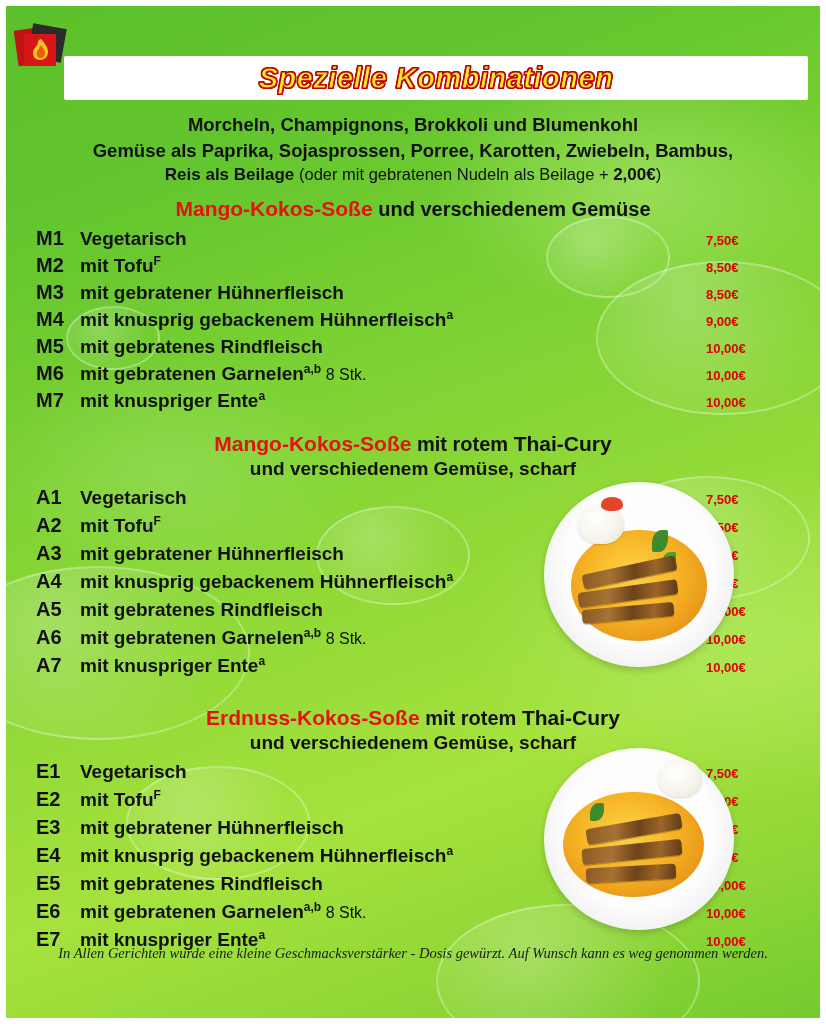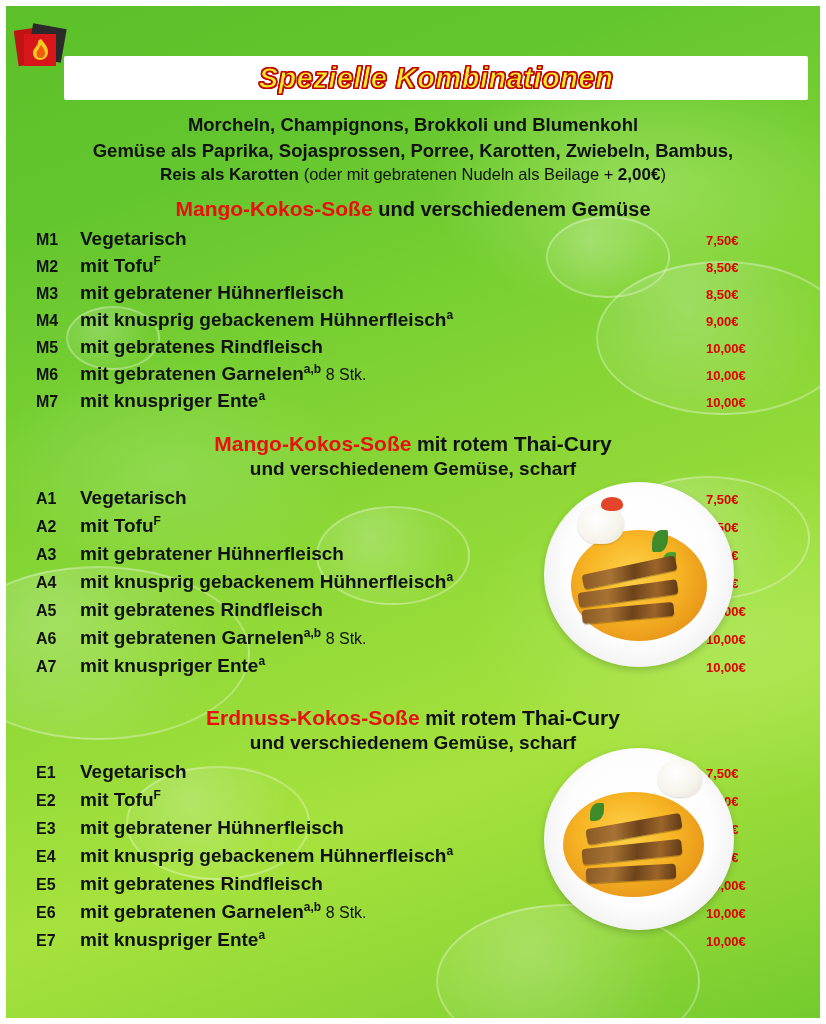--- a/index.html
+++ b/index.html
@@ -145,21 +145,21 @@
     margin-top: 4px;
   }
   .row {
     display: flex;
     align-items: baseline;
     padding: 0 10px 0 8px;
     height: 27px;
   }
   .code {
     color: #111111;
-    font-size: 16px;
+    font-size: 20px;
     font-weight: bold;
     width: 44px;
     flex: none;
   }
   .name {
     color: #111111;
     font-size: 19px;
     font-weight: bold;
     flex: 1 1 auto;
     white-space: nowrap;
@@ -271,21 +271,21 @@
     <div class="content">
 
       <div class="banner">
         <div class="banner-title">Spezielle Kombinationen</div>
       </div>
 
       <div class="intro">
         <div class="intro-line">Morcheln, Champignons, Brokkoli und Blumenkohl</div>
         <div class="intro-line">Gemüse als Paprika, Sojasprossen, Porree, Karotten, Zwiebeln, Bambus,</div>
         <div class="intro-line-3">
-          <span>Reis als Karotten</span>
+          <span>Reis als Beilage</span>
           <span class="reg">(oder mit gebratenen Nudeln als Beilage + </span><span>2,00€</span><span class="reg">)</span>
         </div>
       </div>
 
       <div class="section-head">
         <span class="sauce">Mango-Kokos-Soße</span><span class="rest"> und verschiedenem Gemüse</span>
       </div>
       <div class="items rows-m">
         <div class="row">
           <span class="code">M1</span>
@@ -425,15 +425,16 @@
     <div class="photo photo-e">
       <div class="plate"></div>
       <div class="curry" style="left:10%; top:24%; width:74%; height:58%;"></div>
       <div class="rice" style="left:60%; top:6%; width:44px; height:38px;"></div>
       <div class="meat" style="left:22%; top:40%; width:96px; height:16px; transform:rotate(-10deg);"></div>
       <div class="meat" style="left:20%; top:53%; width:100px; height:16px; transform:rotate(-6deg);"></div>
       <div class="meat" style="left:22%; top:65%; width:90px; height:15px; transform:rotate(-3deg);"></div>
       <div class="herb" style="left:24%; top:30%; width:14px; height:18px;"></div>
     </div>
 
+    <div class="footer">In Allen Gerichten wurde eine kleine Geschmacksverstärker - Dosis gewürzt. Auf Wunsch kann es weg genommen werden.</div>
 
   </div>
 </div>
 
 </body></html>

